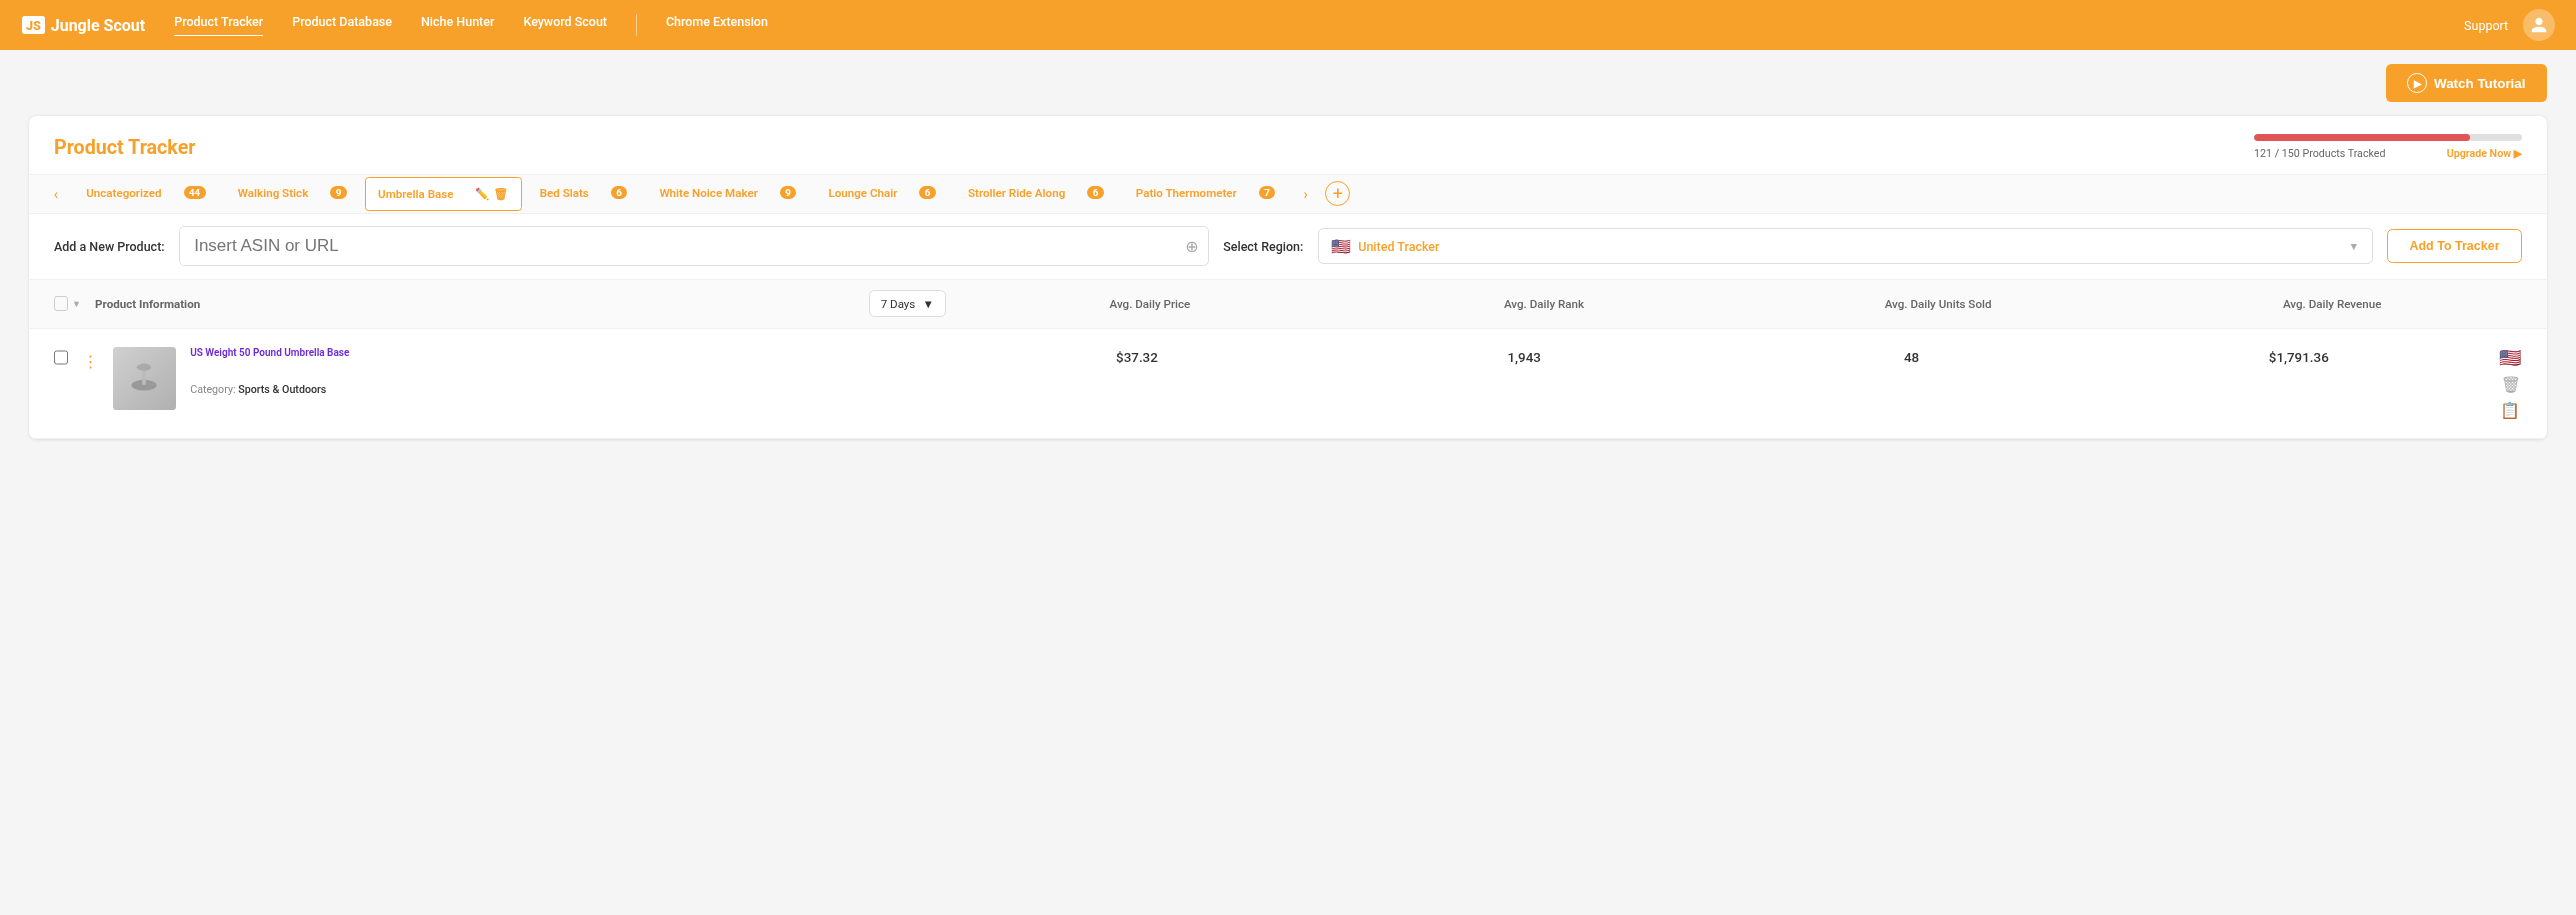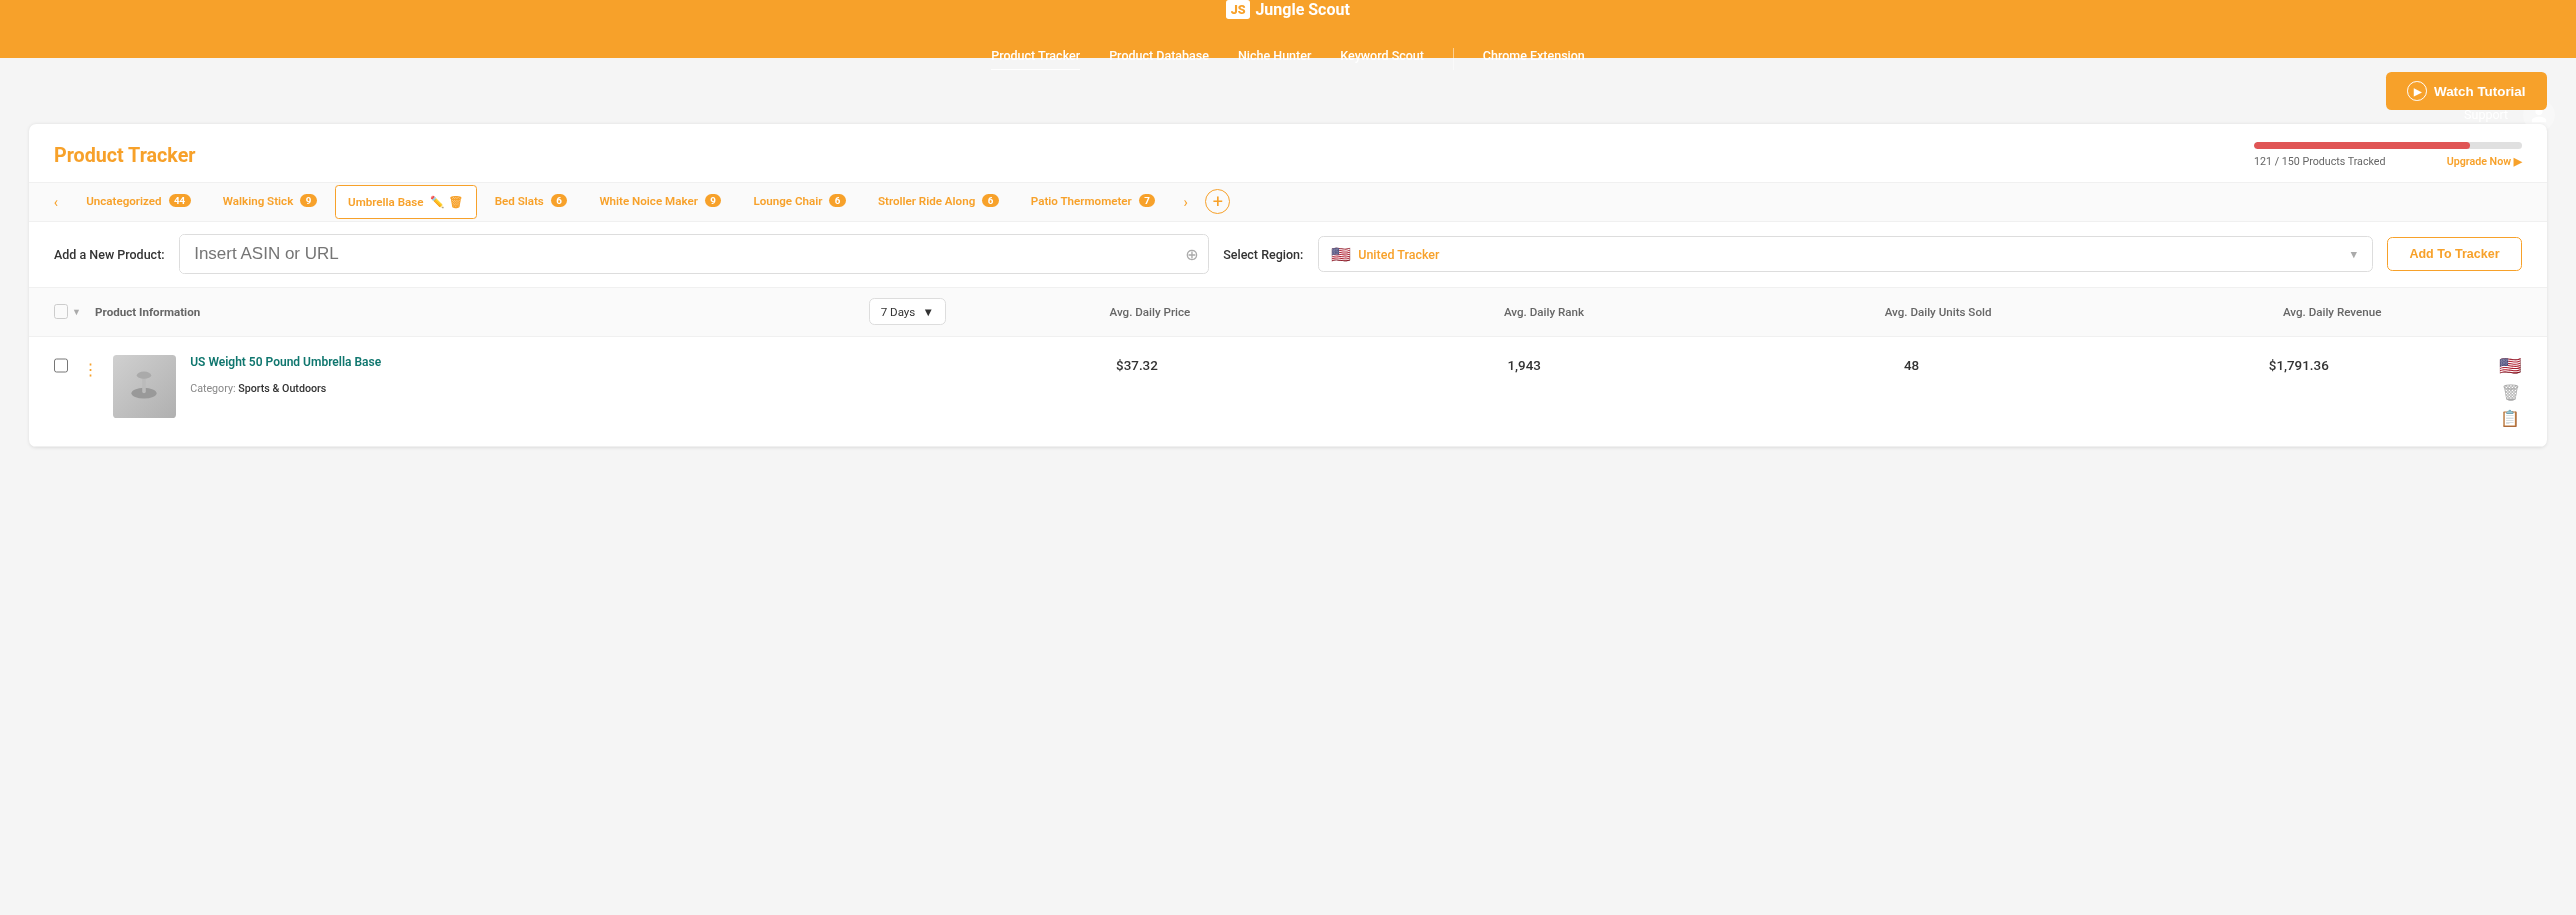--- a/index.html
+++ b/index.html
@@ -3,24 +3,23 @@
   <meta charset="utf-8">
   <style>
     * { box-sizing: border-box; margin: 0; padding: 0; }
     body { font-family: -apple-system, BlinkMacSystemFont, 'Segoe UI', Roboto, sans-serif; background: #f5f5f5; min-width: 1288px; }
 
     
     .navbar {
       background: #F7A12A;
       display: flex;
       align-items: center;
-      height: 58px;
+      height: 50px;
       padding: 0 21.5px;
       gap: 29px;
-      flex-direction: column;
     }
     .logo {
       display: flex;
       align-items: center;
       gap: 5.4px;
       color: white;
       font-weight: 700;
       font-size: 16px;
       white-space: nowrap;
     }
@@ -196,21 +195,21 @@
       color: #F7A12A;
       font-size: 18px;
       border-radius: 50%;
       border: 1.8px solid #F7A12A;
       flex-shrink: 0;
       margin-left: 3.6px;
     }
     .tab-item {
       display: flex;
       align-items: center;
-      gap: 7px;
+      gap: 22px;
       padding: 10.7px 14.3px;
       font-size: 11.6px;
       font-weight: 600;
       color: #F7A12A;
       cursor: pointer;
       white-space: nowrap;
       border-bottom: 2.7px solid transparent;
     }
     .tab-item.active {
       border: 1.8px solid #F7A12A;
@@ -392,25 +391,25 @@
     }
     .product-dots {
       color: #F7A12A;
       font-size: 16px;
       cursor: pointer;
       margin-top: 3.6px;
       writing-mode: initial;
     }
     .product-info { flex: 2; }
     .product-name {
-      color: #0f766e;
-      font-size: 12px;
+      color: #6d28d9;
+      font-size: 10px;
       font-weight: 600;
       cursor: pointer;
-      margin-bottom: 10px;
+      margin-bottom: 22px;
     }
     .product-meta {
       font-size: 10.7px;
       color: #555;
       line-height: 1.8;
     }
     .product-meta span { color: #333; font-weight: 500; }
     .product-metric {
       flex: 1;
       text-align: center;

